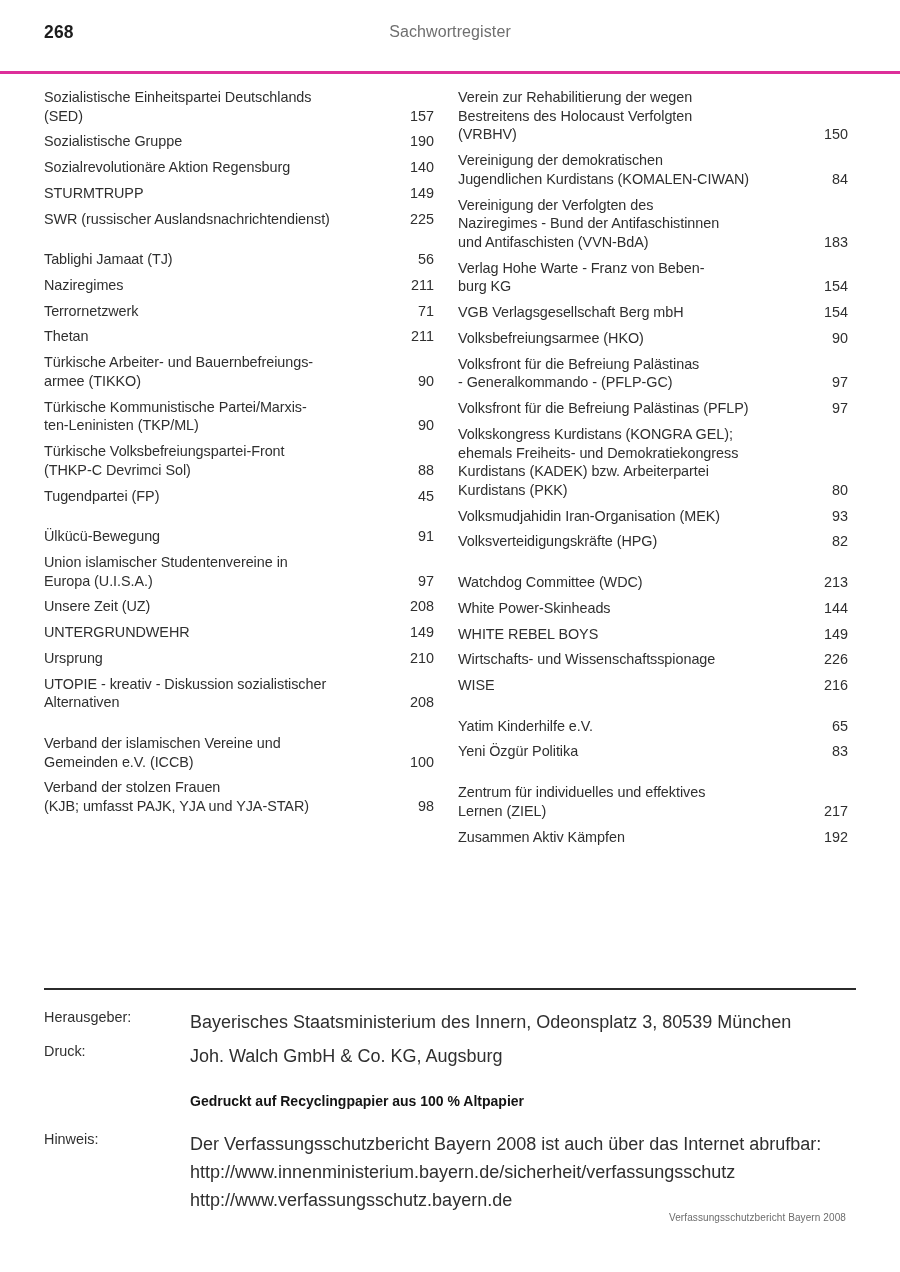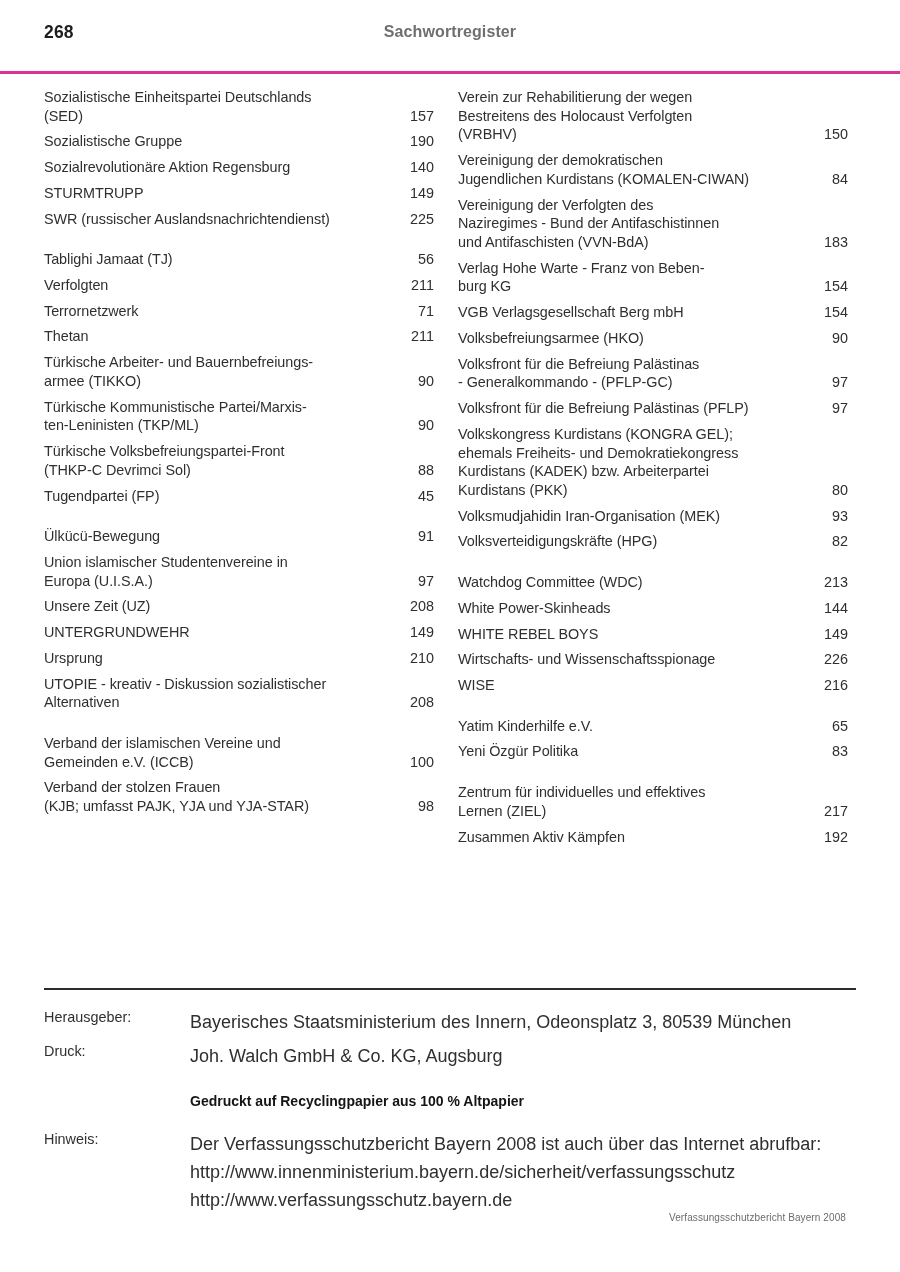--- a/index.html
+++ b/index.html
@@ -40,21 +40,21 @@
     color: #1d1d1d;
     letter-spacing: 0.2px;
   }
   .head-title {
     position: absolute;
     left: 0;
     top: 1px;
     width: 900px;
     text-align: center;
     font-size: 16px;
-    font-weight: bold;
+    font-weight: normal;
     color: #6f6f6f;
     letter-spacing: 0.1px;
   }
   .head-rule {
     position: absolute;
     left: 0;
     top: 49px;
     width: 900px;
     height: 3px;
     background: #dd2f9a;
@@ -187,21 +187,21 @@
             <div class="entry-label">SWR (russischer Auslandsnachrichtendienst)</div>
             <div class="entry-page">225</div>
           </div>
         </div>
         <div class="group">
           <div class="entry">
             <div class="entry-label">Tablighi Jamaat (TJ)</div>
             <div class="entry-page">56</div>
           </div>
           <div class="entry">
-            <div class="entry-label">Verfolgten</div>
+            <div class="entry-label">Naziregimes</div>
             <div class="entry-page">211</div>
           </div>
           <div class="entry">
             <div class="entry-label">Terrornetzwerk</div>
             <div class="entry-page">71</div>
           </div>
           <div class="entry">
             <div class="entry-label">Thetan</div>
             <div class="entry-page">211</div>
           </div>

